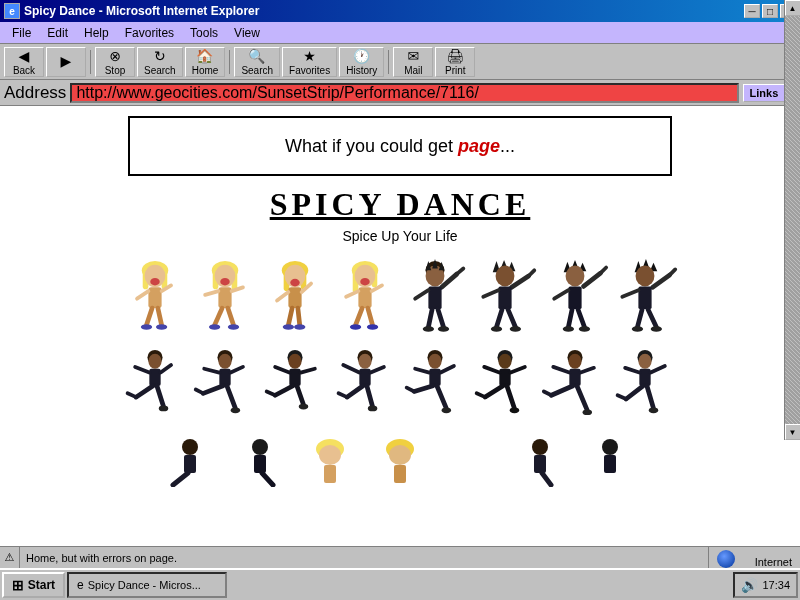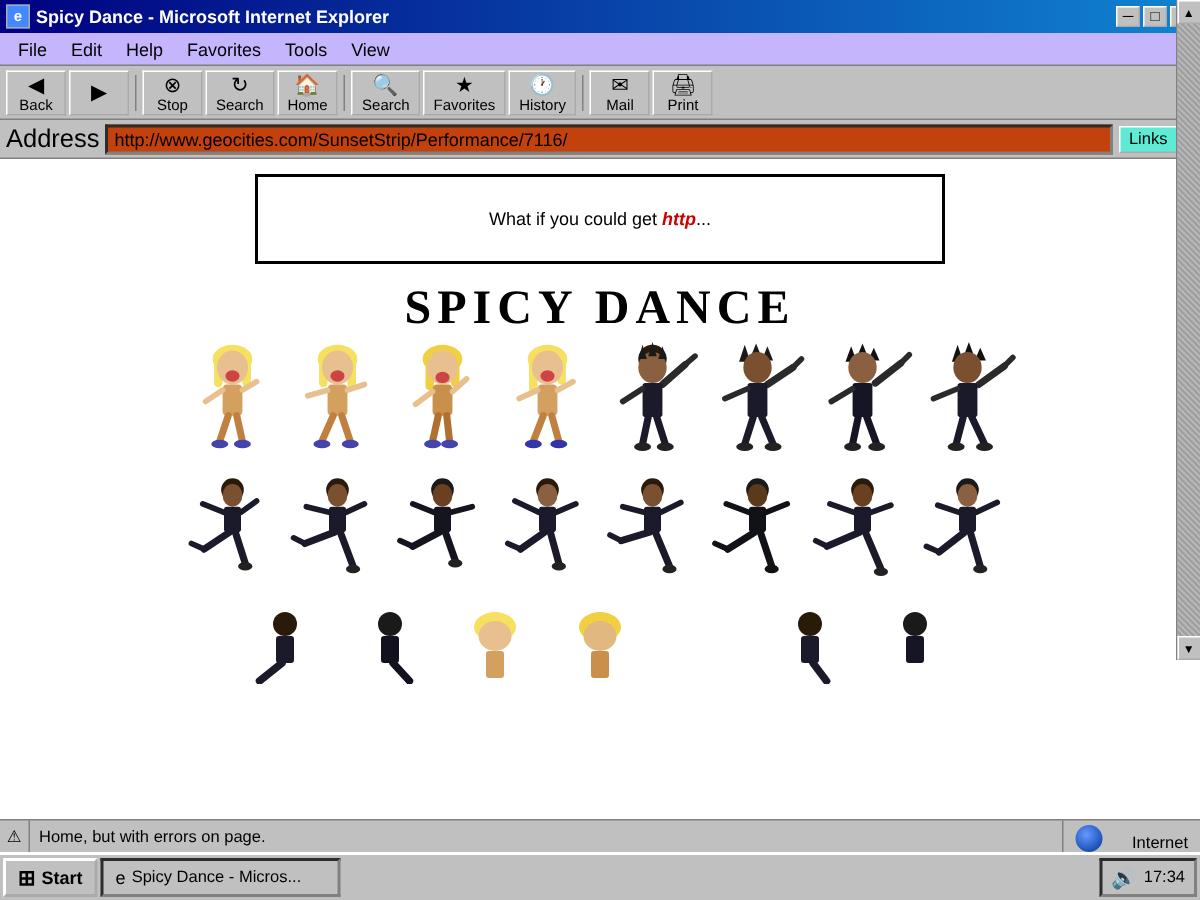--- a/index.html
+++ b/index.html
@@ -78,30 +78,31 @@
       padding: 2px 4px;
       border-bottom: 1px solid #808080;
       gap: 4px;
       font-size: 12px;
     }
     .address-label { font-weight: normal; font-size: 17px; }
     .address-input {
       flex: 1;
       height: 20px;
       border: 2px inset #808080;
-      background: #c2410c;
+      background: #ef4444;
       padding: 0 4px;
-      font-size: 12px;
+      font-size: 16px;
     }
     .links-btn {
       padding: 2px 6px;
       border: 1px outset #fff;
-      background: #5eead4;
+      background: #c4b5fd;
       font-size: 11px;
       cursor: pointer;
+      font-weight: bold;
     }
     .scrollbar {
       width: 16px;
       background: #c0c0c0;
       height: 440px;
       position: absolute;
       right: 0;
       top: 0;
       border-left: 1px solid #808080;
       display: flex;
@@ -137,37 +138,38 @@
       background: white;
       overflow: hidden;
       text-align: center;
       padding: 10px;
     }
 
     
     .ad-banner {
       border: 2px solid #000;
       margin: 0 auto 10px auto;
-      width: 460px;
+      width: 544px;
       height: 60px;
       display: flex;
       align-items: center;
       justify-content: center;
       background: white;
-      font-size: 12px;
+      font-size: 18px;
     }
     .ad-paid { color: #cc0000; font-style: italic; font-weight: bold; }
 
     
     .page-title {
       font-family: 'Times New Roman', serif;
       font-size: 32px;
       font-weight: bold;
       letter-spacing: 4px;
       margin: 2px 0 5px 0;
+      text-decoration: underline;
     }
     .page-subtitle {
       font-size: 14px;
       margin-bottom: 15px;
     }
 
     
     .dancer-row {
       display: flex;
       justify-content: center;
@@ -346,24 +348,25 @@
   <span class="address-label">Address</span>
   <input class="address-input" type="text" value="http://www.geocities.com/SunsetStrip/Performance/7116/" style="">
   <span class="links-btn">Links</span>
   <span>»</span>
 </div>
 
 <div class="content-wrapper">
   <div class="page-content">
 
     <div class="ad-banner">
-      <span>What if you could get </span>&nbsp;<span class="ad-paid">http</span><span>...</span>
+      <span>What if you could get </span>&nbsp;<span class="ad-paid">page</span><span>...</span>
     </div>
 
     <div class="page-title">SPICY DANCE</div>
+    <div class="page-subtitle">Spice Up Your Life</div>
 
     <div class="dancer-row">
 
       <svg class="dancer-svg" viewBox="0 0 70 90">
 
         <ellipse cx="35" cy="12" rx="14" ry="10" fill="#f5e060"></ellipse>
         <rect x="22" y="12" width="6" height="20" rx="3" fill="#f5e060"></rect>
         <rect x="42" y="12" width="6" height="20" rx="3" fill="#f5e060"></rect>
 
         <ellipse cx="35" cy="18" rx="11" ry="12" fill="#e8c090"></ellipse>

